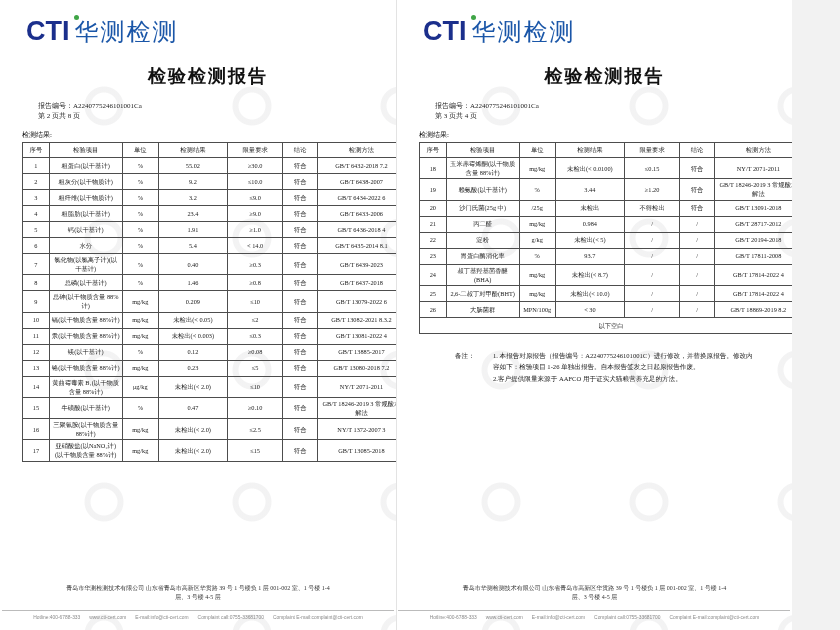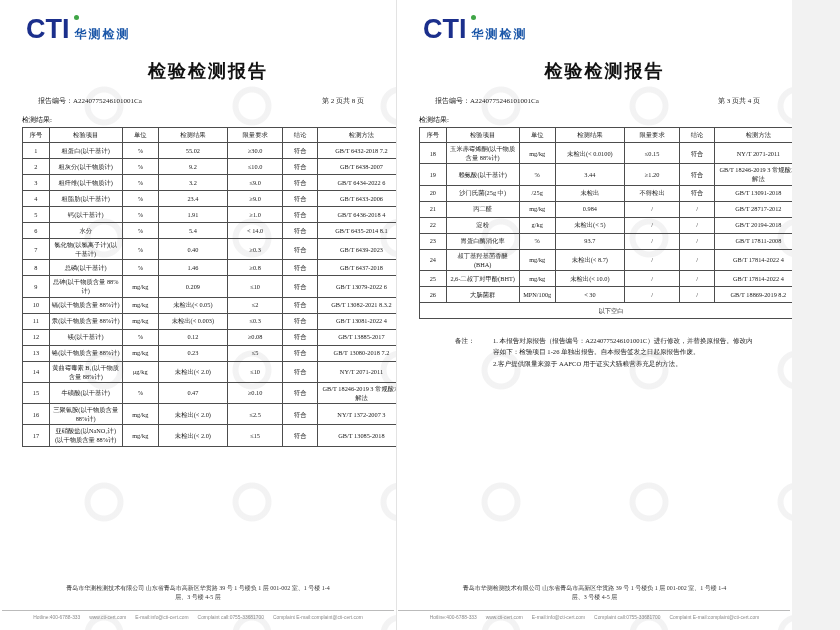--- a/index.html
+++ b/index.html
@@ -9,25 +9,25 @@
     position:relative; width:420px; height:630px; background:#ffffff; overflow:hidden;
     background-image: radial-gradient(circle 21px at 50% 50%, rgba(0,0,0,0) 13px, rgba(120,120,125,0.09) 14px, rgba(120,120,125,0.09) 19px, rgba(0,0,0,0) 20px);
     background-size: 148px 132px;
     background-position: 30px 40px;
   }
   .page + .page { border-left:1px solid #e3e3e3; }
 
   .logo { position:relative; margin:16px 0 0 26px; display:flex; align-items:baseline; gap:5px; white-space:nowrap; }
   .logo-cti { font-family:"Liberation Sans","DejaVu Sans",sans-serif; font-weight:bold; font-size:27px; line-height:1; color:#1b2f8c; letter-spacing:0px; }
   .logo-dot { position:absolute; left:48px; top:-1px; width:5px; height:5px; border-radius:50%; background:#3fa546; }
-  .logo-cn { font-size:12px; font-weight:bold; color:#1a56a8; letter-spacing:2px; }
+  .logo-cn { font-size:24px; font-weight:normal; color:#1a56a8; letter-spacing:2px; }
 
   .title { text-align:center; font-size:18px; font-weight:bold; color:#111; letter-spacing:2px; margin-top:16px;margin-left:20px; }
 
-  .meta { display:flex; justify-content:space-between; margin:13px 32px 0 38px; font-size:7px; color:#222; }
+  .meta { display:flex; justify-content:space-between; margin:13px 32px 0 38px; font-size:7px; color:#222;flex-direction:column; }
 
   .results-label { margin:9px 0 2px 22px; font-size:7px; font-weight:normal; color:#111; }
 
   table.results { width:384px; margin-left:22px; border-collapse:collapse; table-layout:fixed; font-size:6.3px; color:#1a1a1a; }
   table.results th, table.results td { border:1px solid #4d4d4d; text-align:center; vertical-align:middle; padding:1px 2px; line-height:1.45; height:16px; word-break:break-word; }
   table.results th { font-weight:normal; height:15px; }
   td.blank-cell { height:13px; }
 
   .notes { display:flex; margin:16px 34px 0 58px; font-size:6.6px; color:#1a1a1a; line-height:1.75; }
   .notes-label { width:38px; flex:none; }

